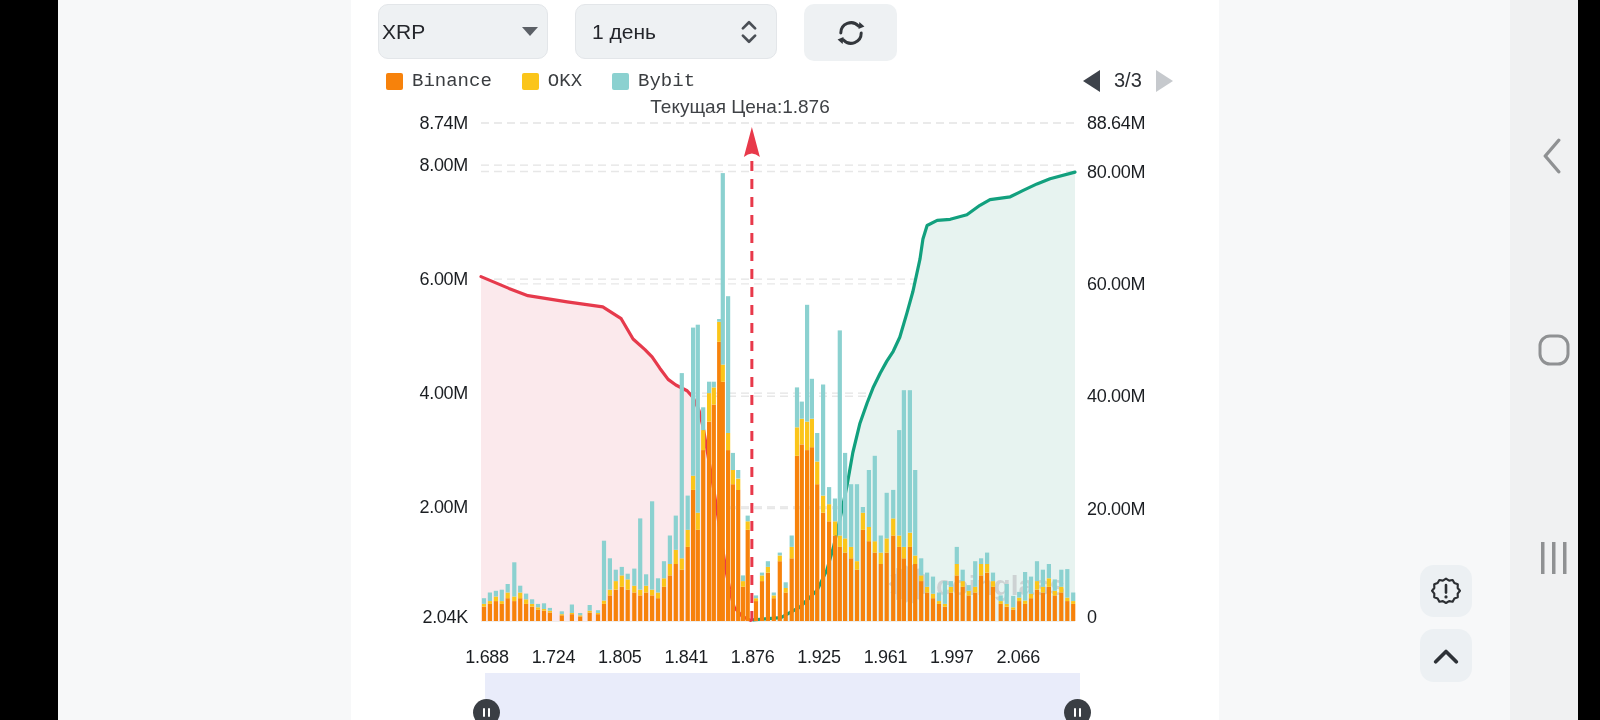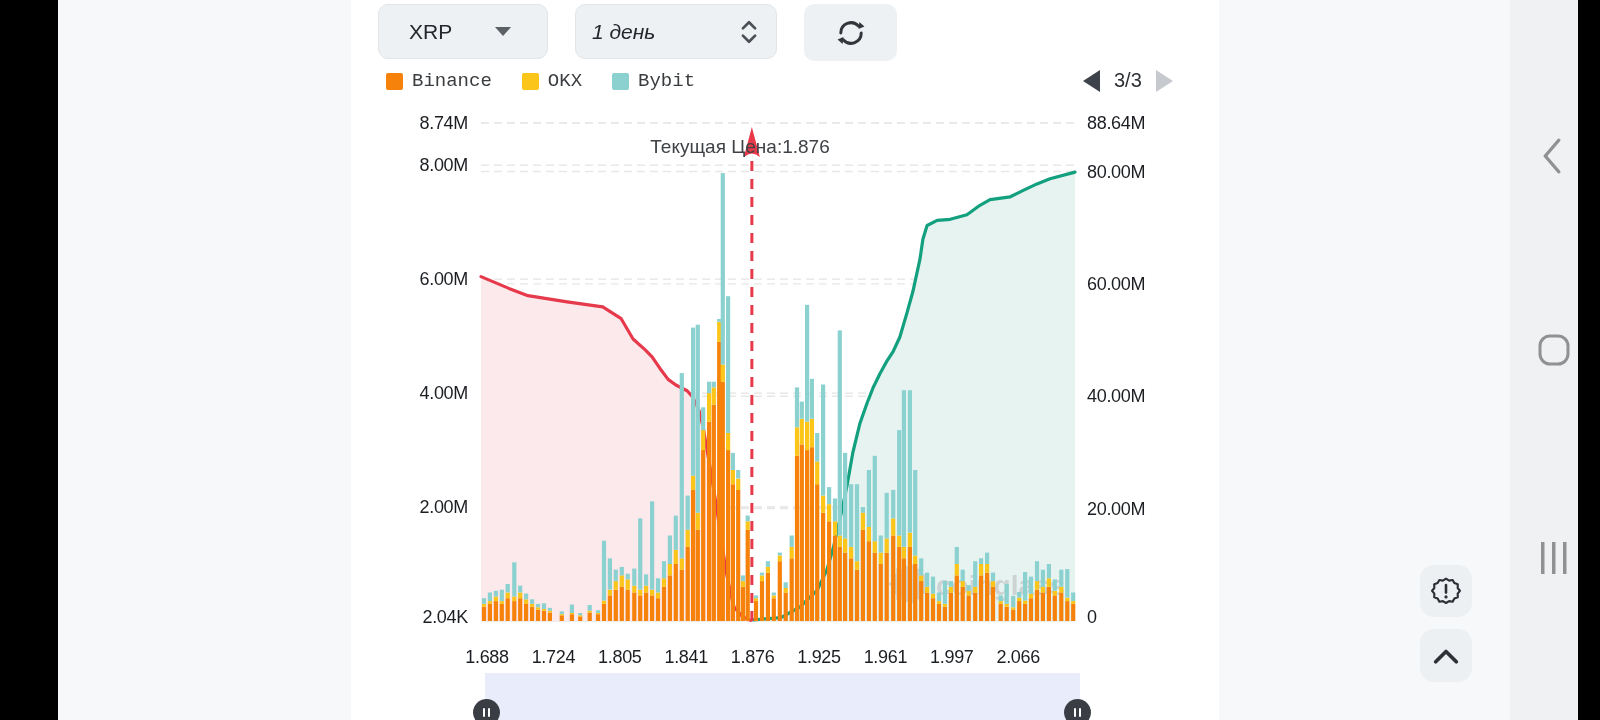--- a/index.html
+++ b/index.html
@@ -30,21 +30,21 @@
 
   .legend{left:386px;top:70px;display:flex;gap:30px;align-items:center;z-index:5;}
   .legend-item{display:flex;align-items:center;gap:9px;font-size:19px;color:#3a3d40;font-family:Liberation Mono, monospace;}
   .legend-swatch{width:17px;height:17px;border-radius:2px;display:inline-block;}
 
   .pagination{left:1083px;top:69px;display:flex;align-items:center;gap:14px;z-index:5;}
   .pg-left{width:0;height:0;border-top:11px solid transparent;border-bottom:11px solid transparent;border-right:17px solid #3e434b;}
   .pg-right{width:0;height:0;border-top:11px solid transparent;border-bottom:11px solid transparent;border-left:17px solid #c6c9cd;}
   .pg-text{font-size:20px;color:#2e3136;font-weight:500;}
 
-  .chart-title{left:590px;top:96px;width:300px;text-align:center;font-size:19px;color:#3f4246;z-index:5;margin-top:40px;}
+  .chart-title{left:590px;top:96px;width:300px;text-align:center;font-size:19px;color:#3f4246;z-index:5;}
 
   .brush-band{left:485px;top:673px;width:595px;height:47px;background:#e9ecfa;z-index:4;}
   .brush-handle{
     width:27px;height:27px;border-radius:50%;background:#3a3e44;z-index:5;
     display:flex;align-items:center;justify-content:center;gap:3px;
   }
   .brush-handle .grip{width:2px;height:9px;background:#ffffff;border-radius:1px;}
 
   .float-btn{
     width:52px;height:52px;border-radius:14px;background:#ecf0f3;z-index:6;
@@ -72,25 +72,25 @@
     </svg>
 </div>
 <div class="abs nav-icon" style="left:1539px;top:541px;width:30px;height:34px;">
   <svg width="30" height="34" viewBox="0 0 30 34">
     <rect x="2" y="1" width="3.5" height="32" fill="#8f9193"></rect>
       <rect x="13" y="1" width="3.5" height="32" fill="#8f9193"></rect>
       <rect x="24" y="1" width="3.5" height="32" fill="#8f9193"></rect>
   </svg>
 </div>
 
-<div class="abs tool-btn" style="left:378px;top:4px;width:170px;height:55px;padding:0 30px;">
+<div class="abs tool-btn" style="left:378px;top:4px;width:170px;height:55px;padding:0 3px;">
   <span class="lbl">XRP</span>
   <span class="caret-down"></span>
 </div>
-<div class="abs tool-btn" style="left:575px;top:4px;width:202px;height:55px;padding:3px 16px;font-style:italic;">
+<div class="abs tool-btn" style="left:575px;top:4px;width:202px;height:55px;padding:3px 16px;">
   <span class="lbl">1 день</span>
   <span style="display:flex;">
     <svg width="22" height="30" viewBox="0 0 18 22">
       <path d="M4 8 L9 3 L14 8" fill="none" stroke="#4a4f55" stroke-width="2.2" stroke-linecap="round" stroke-linejoin="round"></path>
       <path d="M4 14 L9 19 L14 14" fill="none" stroke="#4a4f55" stroke-width="2.2" stroke-linecap="round" stroke-linejoin="round"></path>
     </svg>
   </span>
 </div>
 <div class="abs tool-btn" style="left:804px;top:4px;width:93px;height:57px;justify-content:center;border:none;">
   <span style="display:flex;">

